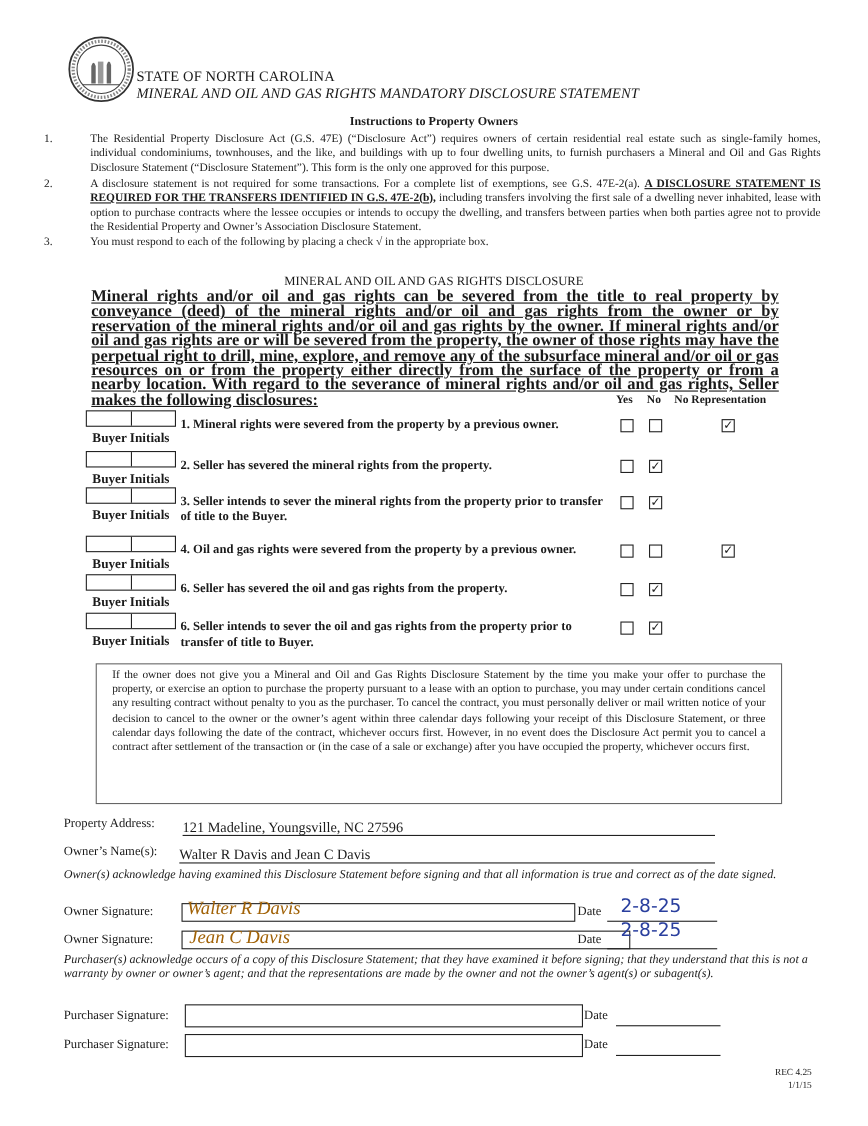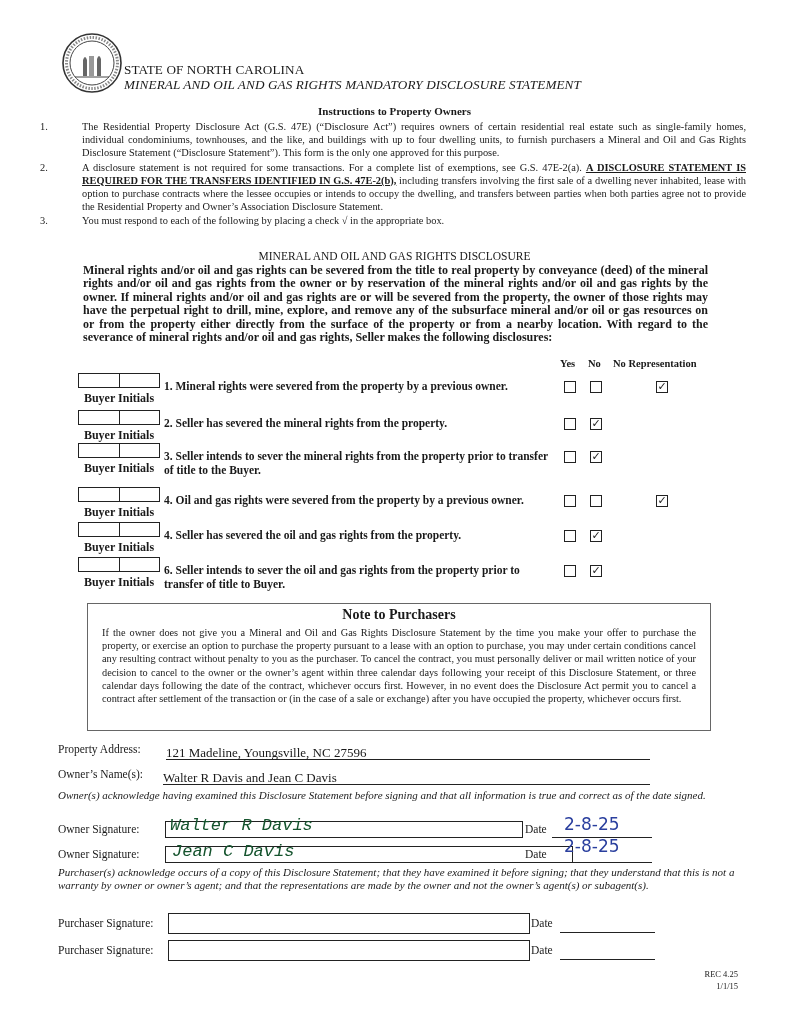--- a/index.html
+++ b/index.html
@@ -14,21 +14,21 @@
   .instr-title { left:0; width:789px; top:105px; text-align:center; font-size:11px; font-weight:bold; }
 
   
   .ilist { left:40px; top:120px; width:706px; font-size:10.4px; line-height:13.2px; }
   .ilist .item { display:flex; margin-bottom:1px; }
   .ilist .num { width:42px; flex:none; padding-left:0; }
   .ilist .txt { flex:1; text-align:justify; }
   .u { text-decoration:underline; font-weight:bold; }
 
   .disc-title { left:0; width:789px; top:250px; text-align:center; font-size:11.5px; }
-  .disc-body { left:83px; top:264px; width:625px; font-size:12px; line-height:13.4px; font-weight:bold; text-align:justify; }
+  .disc-body { left:83px; top:264px; width:625px; font-size:15px; line-height:13.4px; font-weight:bold; text-align:justify;text-decoration:underline; }
 
   
   .col-head { top:358px; font-size:10.5px; font-weight:bold; }
   .q-row { left:78px; width:680px; }
   .initials { position:absolute; left:0; top:0; width:82px; }
   .ibox { display:flex; height:13px; border:1.4px solid #222; }
   .ibox span { flex:1; }
   .ibox span + span { border-left:1.4px solid #222; }
   .ilabel { font-size:12px; text-align:center; font-weight:bold; margin-top:3px; white-space:nowrap; }
   .q-text { position:absolute; left:86px; top:6px; width:395px; font-size:11.5px; font-weight:bold; line-height:14px; }
@@ -41,21 +41,21 @@
   .note { left:87px; top:603px; width:624px; height:128px; border:1.3px solid #666; box-sizing:border-box; padding:3px 14px 0 14px; }
   .note-title { text-align:center; font-size:14px; font-weight:bold; margin-bottom:3px; }
   .note-body { font-size:10.3px; line-height:13.2px; text-align:justify; }
 
   
   .fld-label { font-size:11.5px; }
   .line-val { font-size:13px; font-family:Liberation Serif, serif; }
   .uline { border-bottom:1px solid #222; }
   .ital { font-style:italic; font-size:11px; line-height:13px; }
   .sigbox { border:1.6px solid #222; height:17px; box-sizing:border-box; }
-  .sig-hand { color:#14532d; font-family:Liberation Mono, monospace; font-style:italic; font-size:17px; }
+  .sig-hand { color:#a16207; font-family:Liberation Serif, serif; font-style:italic; font-size:17px; }
   .date-hand { color:#2a3f9e; font-family:"DejaVu Sans",sans-serif; font-size:17px; }
   .footer { font-size:8.5px; text-align:right; line-height:12px; }
 </style>
 </head>
 <body>
 
 <div class="abs seal">
   <svg width="62" height="62" viewBox="0 0 62 62">
     <circle cx="31" cy="31" r="29" fill="none" stroke="#333" stroke-width="1.6"></circle>
     <circle cx="31" cy="31" r="22" fill="none" stroke="#444" stroke-width="1"></circle>
@@ -145,40 +145,39 @@
       <span class="cb nr">✓</span>
     </div>
     <div class="abs q-row" style="top: 522px;">
       <div class="initials">
         <div class="ibox">
           <span></span>
           <span></span>
         </div>
         <div class="ilabel">Buyer Initials</div>
       </div>
-      <div class="q-text">4. Seller has severed the oil and gas rights from the property.</div>
+      <div class="q-text">6. Seller has severed the oil and gas rights from the property.</div>
       <span class="cb yes"></span>
       <span class="cb no">✓</span>
     </div>
     <div class="abs q-row" style="top: 557px;">
       <div class="initials">
         <div class="ibox">
           <span></span>
           <span></span>
         </div>
         <div class="ilabel">Buyer Initials</div>
       </div>
       <div class="q-text">6. Seller intends to sever the oil and gas rights from the property prior to transfer of title to Buyer.</div>
       <span class="cb yes"></span>
       <span class="cb no">✓</span>
     </div>
   </div>
 
 <div class="abs note">
-  <div class="note-title">Note to Purchasers</div>
   <div class="note-body">If the owner does not give you a Mineral and Oil and Gas Rights Disclosure Statement by the time you make your offer to purchase the property, or exercise an option to purchase the property pursuant to a lease with an option to purchase, you may under certain conditions cancel any resulting contract without penalty to you as the purchaser. To cancel the contract, you must personally deliver or mail written notice of your decision to cancel to the owner or the owner’s agent within three calendar days following your receipt of this Disclosure Statement, or three calendar days following the date of the contract, whichever occurs first. However, in no event does the Disclosure Act permit you to cancel a contract after settlement of the transaction or (in the case of a sale or exchange) after you have occupied the property, whichever occurs first.</div>
 </div>
 
 <div class="abs fld-label" style="left:58px; top:743px;">Property Address:</div>
 <div class="abs uline" style="left:166px; top:743px; width:484px; height:16px;">
   <span class="line-val">121 Madeline, Youngsville, NC 27596</span>
 </div>
 
 <div class="abs fld-label" style="left:58px; top:768px;">Owner’s Name(s):</div>
 <div class="abs uline" style="left:163px; top:768px; width:487px; height:16px;">

